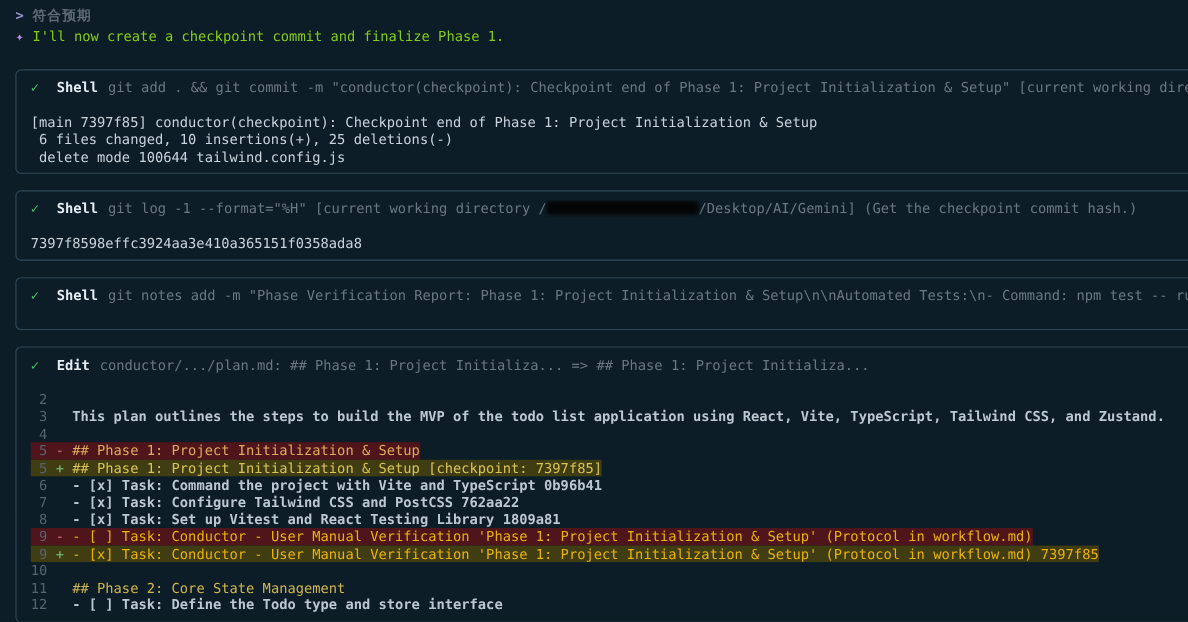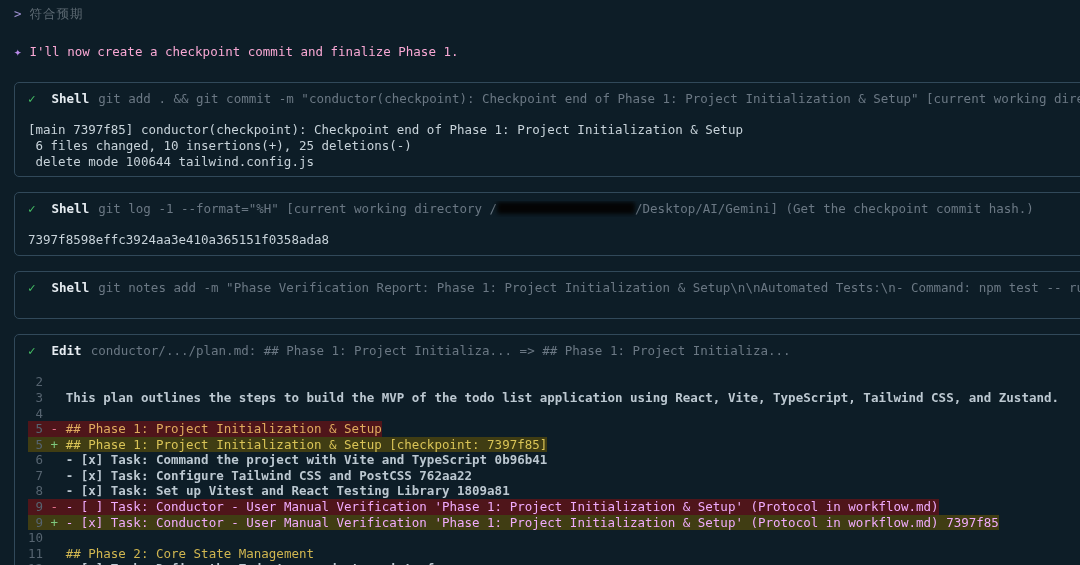--- a/index.html
+++ b/index.html
@@ -5,26 +5,26 @@
   html, body { margin: 0; padding: 0; }
   body {
     width: 1080px; height: 565px; overflow: hidden;
     background: #0d1d27;
     font-family: "DejaVu Sans Mono", "Liberation Mono", monospace;
     font-size: 12.5px; line-height: 15.6px;
     color: #c8d3da;
   }
   .wrap { padding: 6px 0 0 14px; }
   .term-line { white-space: pre; }
-  .prompt-line { margin-bottom: 22px; }
+  .prompt-line { margin-bottom: 3px; font-weight: bold; }
   .prompt-symbol { color: #9c8fd0; margin-right: 8px; }
   .prompt-text { color: #5d6a73; letter-spacing: 1px; }
   .assist-line { margin-bottom: 23px; }
   .star-icon { color: #b98ae8; margin-right: 8px; }
-  .assist-text { color: #f9a8d4; margin-top: 48px; }
+  .assist-text { color: #84cc16; margin-top: 48px; }
   .tool-box {
     width: 1215px;
     border: 1px solid #31495a; border-radius: 5px;
     padding: 8px 13px 7px 13px;
     margin-bottom: 15px;
     background: #0d1d27;
     box-sizing: border-box;
   }
   .tool-header { white-space: pre; overflow: hidden; }
   .check-icon { color: #45c065; }
@@ -38,21 +38,21 @@
     filter: blur(2px); transform: translateY(1px);
   }
   .diff-line { white-space: pre; min-height: 15.6px; }
   .hl { display: inline-block; }
   .bg-del { background: #4f151a; }
   .bg-add { background: #403d13; text-align: right; }
   .num { color: #566470; }
   .m-del { color: #e2708a; }
   .m-add { color: #7ec87e; }
   .t-ctx { color: #bcc8d1; font-weight: bold; }
-  .t-light { color: #f0abfc; }
+  .t-light { color: #eab308; }
   .t-heading { color: #d0b650; }
   .t-del-heading { color: #dfab5e; }
   .t-add-heading { color: #d9c457; }
 </style>
 </head>
 <body>
 
 <div class="wrap">
 
   <div class="term-line prompt-line"><span class="prompt-symbol">&gt;</span><span class="prompt-text">符合预期</span></div>

